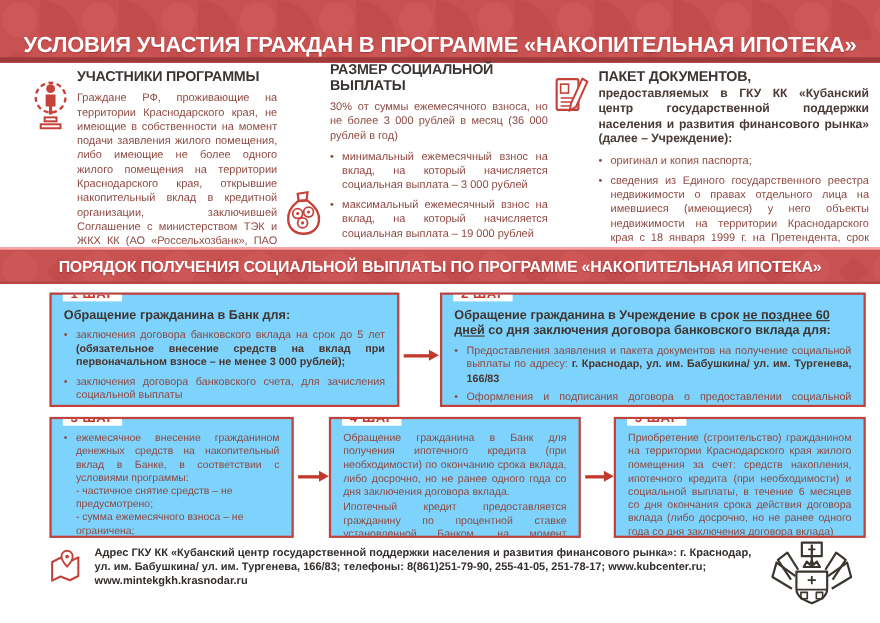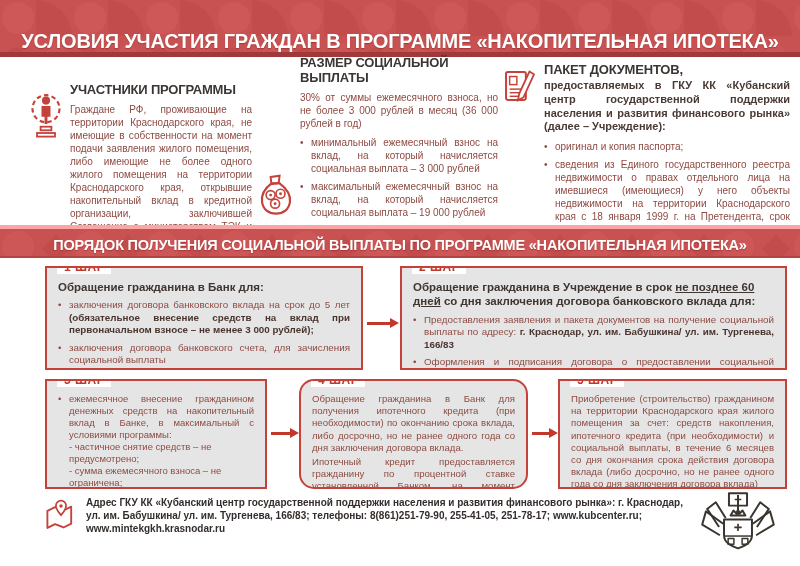--- a/index.html
+++ b/index.html
@@ -4,57 +4,57 @@
 <style>
   * { margin: 0; padding: 0; box-sizing: border-box; }
   html, body { width: 800px; height: 566px; }
   body { font-family: "Liberation Sans", sans-serif; background: #fff; position: relative; overflow: hidden; }
   .poster { position: absolute; inset: 0; width: 684px; height: 566px; background: #fff; }
 
   
   .banner { position: absolute; left: 0; width: 800px; background: #c85151; overflow: hidden; }
   .banner svg.pattern { position: absolute; inset: 0; width: 100%; height: 100%; }
   .banner-1 { top: 0; height: 57px; border-bottom: 5px solid #a03a3a; }
-  .banner-2 { top: 225px; height: 33px; border-top: 4px solid #fca5a5; border-bottom: 2px solid #b24444; }
+  .banner-2 { top: 225px; height: 33px; border-top: 2px solid #fca5a5; border-bottom: 2px solid #b24444; }
   .banner-title { position: absolute; left: 0; right: 0; text-align: center; color: #fff; font-weight: bold; letter-spacing: -0.2px; text-shadow: 0 1px 1px rgba(120,20,20,.4); }
   .banner-1 .banner-title { top: 30px; font-size: 20px; }
   .banner-2 .banner-title { top: 8px; font-size: 14.5px; }
 
   
   .cols { position: absolute; top: 62px; left: 28px; width: 762px; height: 162px; display: flex; }
   .col { display: flex; align-items: flex-start; }
   .col-icon { flex: 0 0 36px; padding-top: 4px; }
   .col-body { flex: 1; padding-left: 6px; }
-  .col-1 { width: 224px; margin-top: 20px; }
+  .col-1 { width: 224px; }
   .col-2 { width: 240px; margin-left: 6px; align-items: flex-end; }
   .col-3 { width: 288px; margin-left: 4px; justify-content: center; }
   .col-title { font-size: 13px; font-weight: bold; color: #3b3634; margin-bottom: 6px; letter-spacing: -0.2px; }
   .col-subtitle { font-size: 11px; font-weight: bold; color: #4a3a35; text-align: justify; line-height: 1.25; margin: -4px 0 6px 0; }
   .body-text { font-size: 10px; line-height: 1.3; color: #8e4a42; text-align: justify; }
   .bullets { margin-top: 6px; }
   .bullet { display: flex; margin-bottom: 5px; }
   .bullet .dot { flex: 0 0 11px; color: #8e4a42; font-size: 10px; line-height: 1.3; }
   .bullet .btxt { flex: 1; font-size: 10px; line-height: 1.3; color: #8e4a42; text-align: justify; }
 
   
-  .step { position: absolute; border: 2px solid #c4423a; overflow: hidden; background: #e5e5e5; }
+  .step { position: absolute; border: 2px solid #c4423a; overflow: hidden; background: #7dd3fc; }
   .step-label { position: absolute; top: -8px; left: 10px; background: #fff; padding: 0 7px; color: #c0392b; font-weight: bold; font-size: 12px; letter-spacing: 0.5px; }
   .step-inner { padding: 12px 11px 6px 11px; }
   .step-title { font-size: 11.5px; font-weight: bold; color: #3f3531; line-height: 1.25; margin-bottom: 5px; }
   .step .bullet .dot, .step .bullet .btxt, .step .para { font-size: 9.8px; line-height: 1.27; color: #8e4a42; }
   .step .bullet .btxt { text-align: justify; }
   .step .bullet { margin-bottom: 5px; }
   .step b, .step .bold { color: #4a352f; font-weight: bold; }
   .u { text-decoration: underline; }
   .subline { font-size: 9.8px; line-height: 1.27; color: #8e4a42; }
   .para { text-align: justify; }
   .step-1 { left: 45px; top: 266px; width: 318px; height: 104px; }
   .step-2 { left: 400px; top: 266px; width: 387px; height: 104px; }
   .step-3 { left: 45px; top: 379px; width: 222px; height: 110px; }
-  .step-4 { left: 299px; top: 379px; width: 229px; height: 110px; border-radius: 15px; }
+  .step-4 { left: 299px; top: 379px; width: 229px; height: 110px; }
   .step-5 { left: 558px; top: 379px; width: 229px; height: 110px; }
   .step-3 .bullet .dot, .step-3 .bullet .btxt, .step-3 .subline { font-size: 9.5px; }
   .step-4 .para, .step-5 .para { font-size: 9.6px; }
   .step-4 .para + .para { margin-top: 2px; }
 
   .arrow { position: absolute; height: 2.5px; background: #c0392b; }
   .arrow::after { content: ""; position: absolute; right: -8px; top: -4.5px; width: 0; height: 0; border-left: 9px solid #c0392b; border-top: 5.5px solid transparent; border-bottom: 5.5px solid transparent; }
   .arrow-1 { left: 367px; top: 322px; width: 24px; }
   .arrow-2 { left: 271px; top: 432px; width: 20px; }
   .arrow-3 { left: 532px; top: 432px; width: 18px; }
@@ -209,21 +209,21 @@
       </div>
     </div>
   </div>
 
   <div class="step step-3">
     <span class="step-label">3 ШАГ</span>
     <div class="step-inner">
       <div class="bullet" style="margin-bottom:2px">
         <span class="dot">•</span>
         <span class="btxt">
-          <span>ежемесячное внесение гражданином денежных средств на накопительный вклад в Банке, в максимальный с условиями программы:</span>
+          <span>ежемесячное внесение гражданином денежных средств на накопительный вклад в Банке, в соответствии с условиями программы:</span>
           <span class="subline" style="display:block;text-align:left">- частичное снятие средств – не предусмотрено;</span>
           <span class="subline" style="display:block;text-align:left">- сумма ежемесячного взноса – не ограничена;</span>
         </span>
       </div>
 
     </div>
   </div>
 
   <div class="arrow arrow-2"></div>
 

